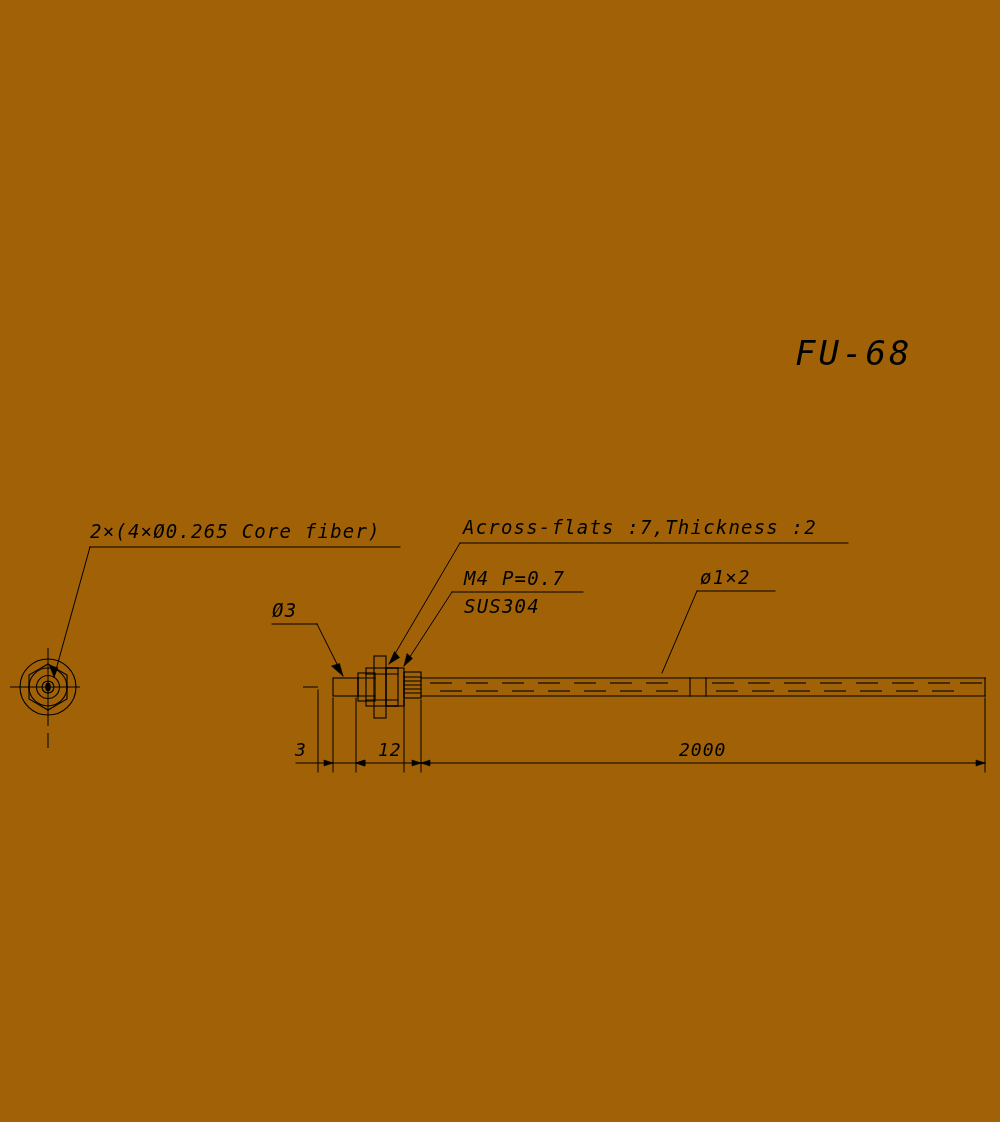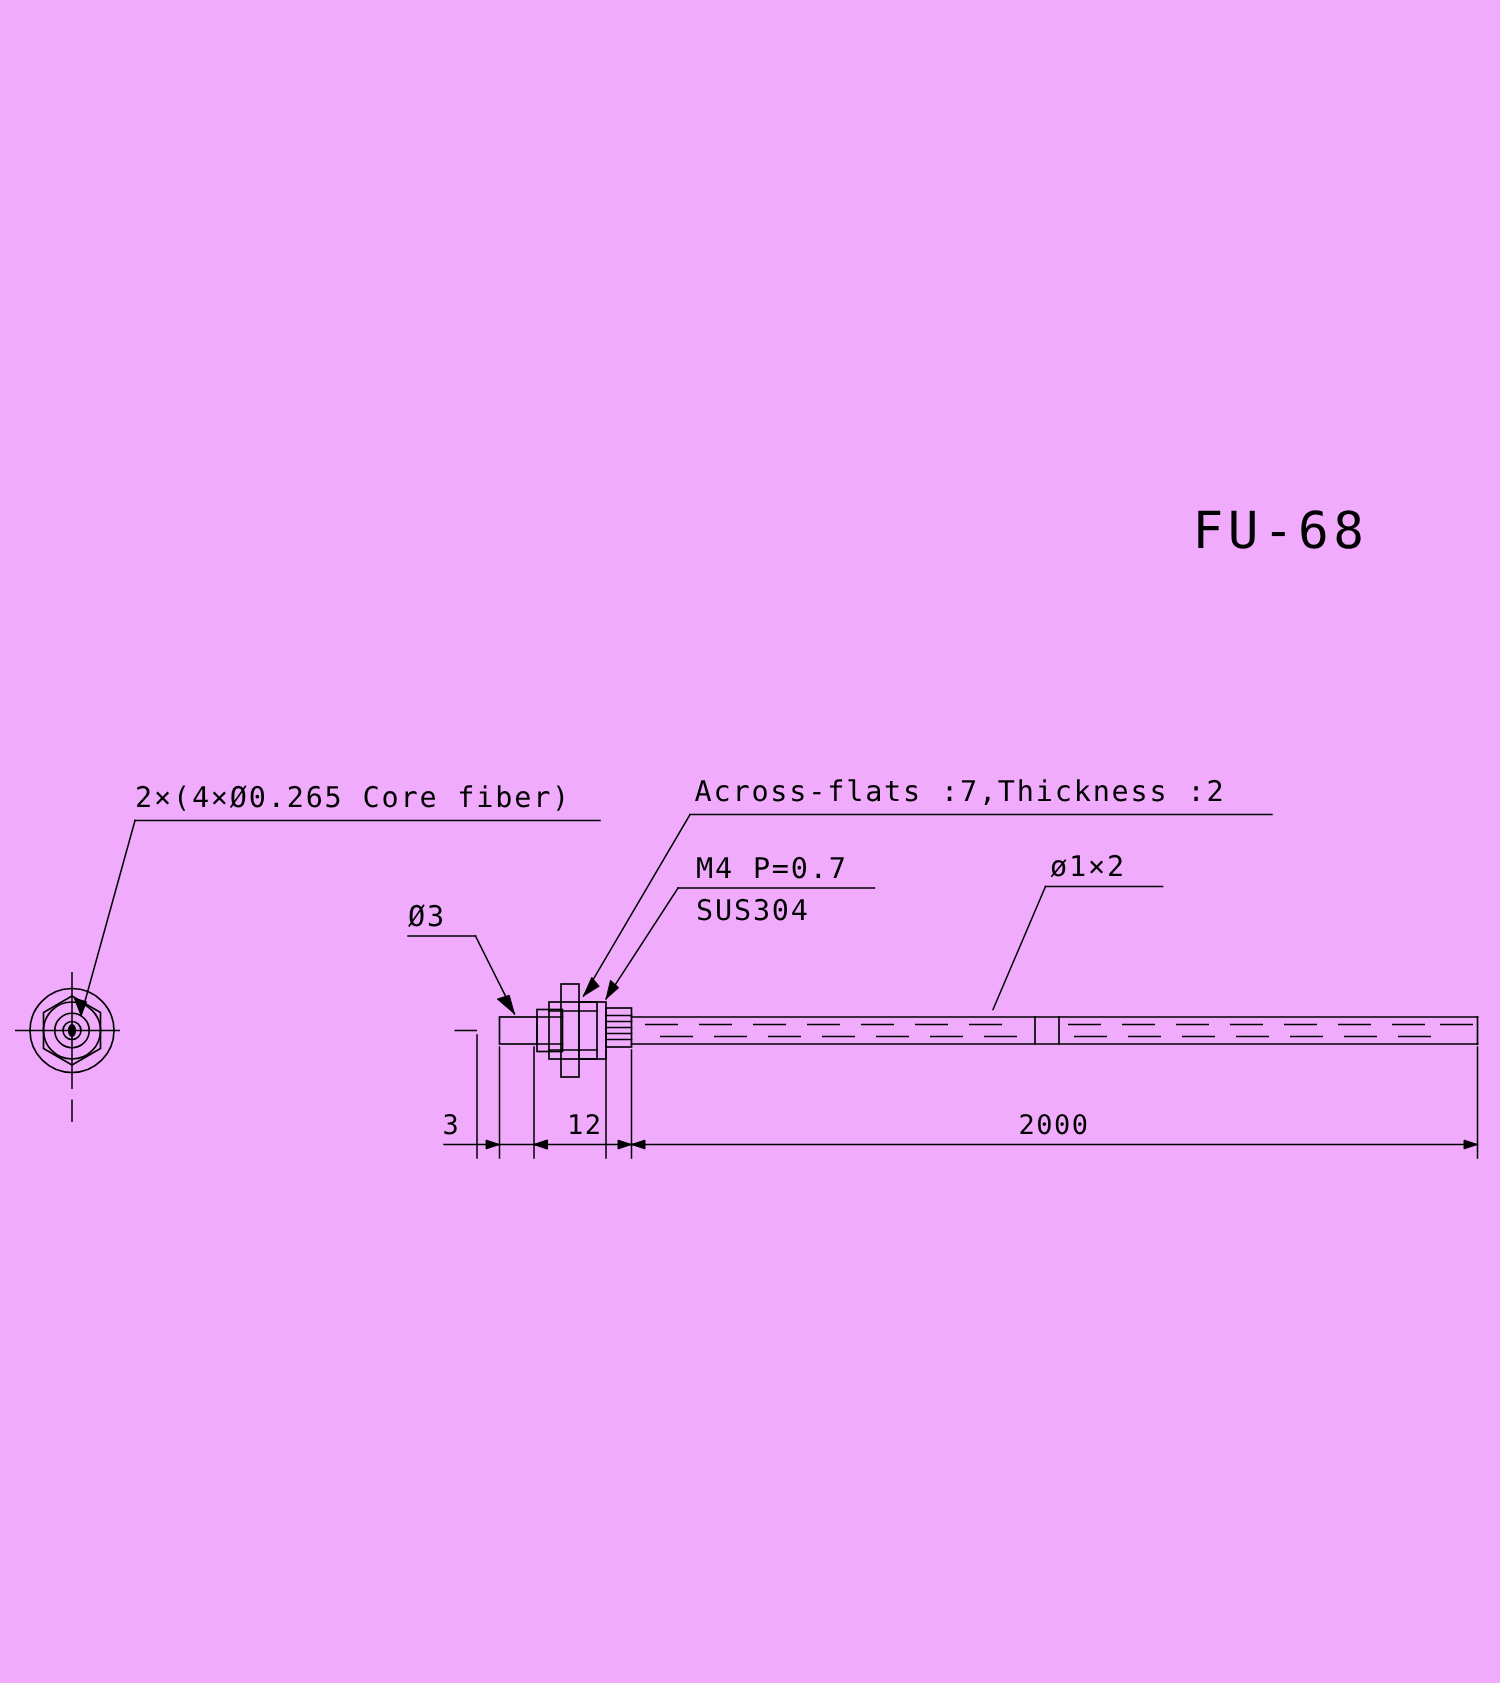--- a/index.html
+++ b/index.html
@@ -1,18 +1,18 @@
 <!DOCTYPE html>
 <html><head>
 <meta charset="utf-8">
 <style>
   html,body{margin:0;padding:0;background:#ffffff;}
   body{width:1000px;height:1122px;overflow:hidden;
        font-family:"DejaVu Sans Mono","Liberation Mono",monospace;}
-  #sheet{position:relative;width:1000px;height:1122px;background:#f0abfc;}
+  #sheet{position:relative;width:1000px;height:1122px;background:#a16207;font-style:italic;}
   svg.drawing{position:absolute;left:0;top:0;width:1000px;height:1122px;display:block;}
   .ln{stroke:#000;stroke-width:1.1;fill:none;stroke-linecap:square;}
   .thin{stroke:#000;stroke-width:1;fill:none;stroke-linecap:square;}
   .ctr{stroke:#000;stroke-width:1;fill:none;}
   .fillblk{fill:#000;stroke:#000;stroke-width:0.6;}
   text{fill:#000;stroke:none;font-family:"DejaVu Sans Mono","Liberation Mono",monospace;}
   .t-title{font-size:34px;letter-spacing:3px;}
   .t-note{font-size:19px;letter-spacing:1.2px;}
   .t-dim{font-size:18px;letter-spacing:1px;}
 </style>

